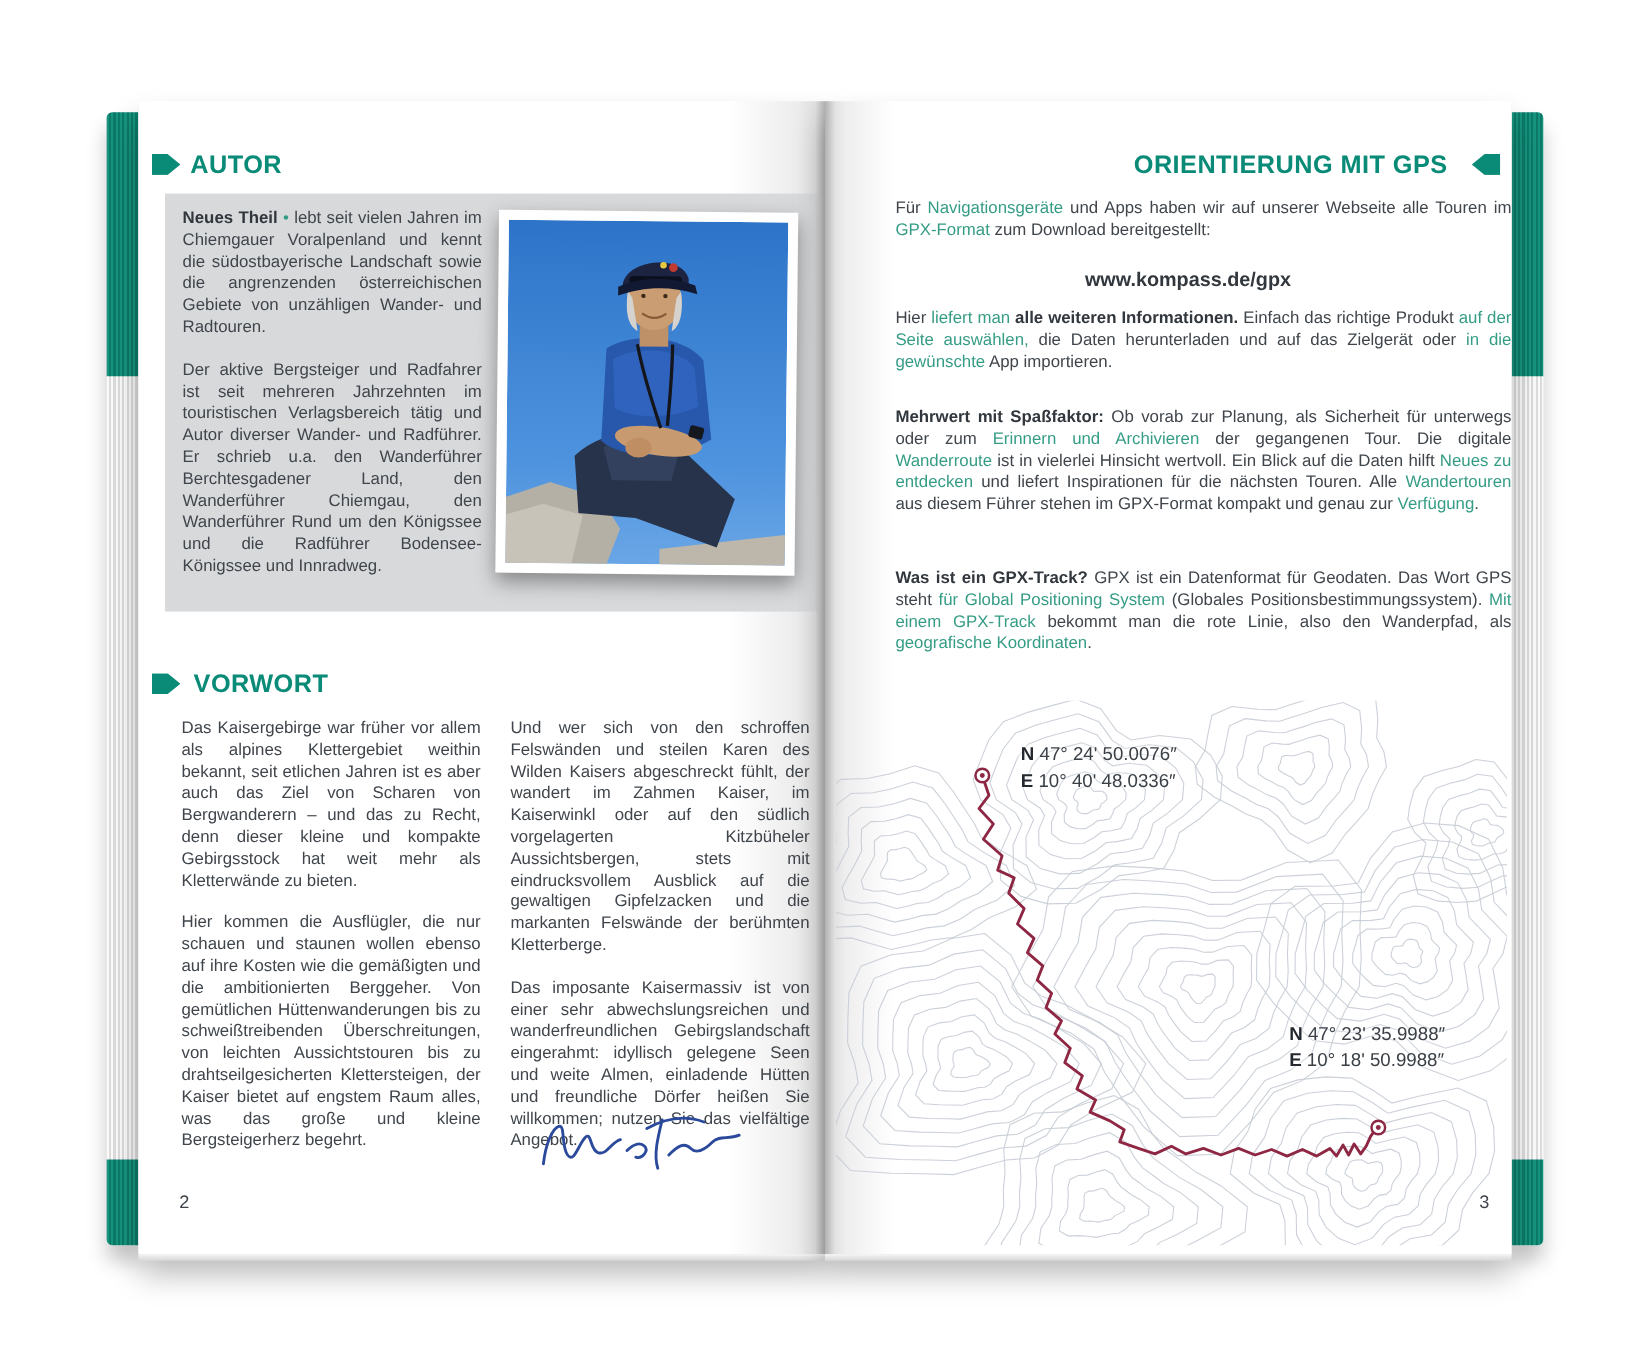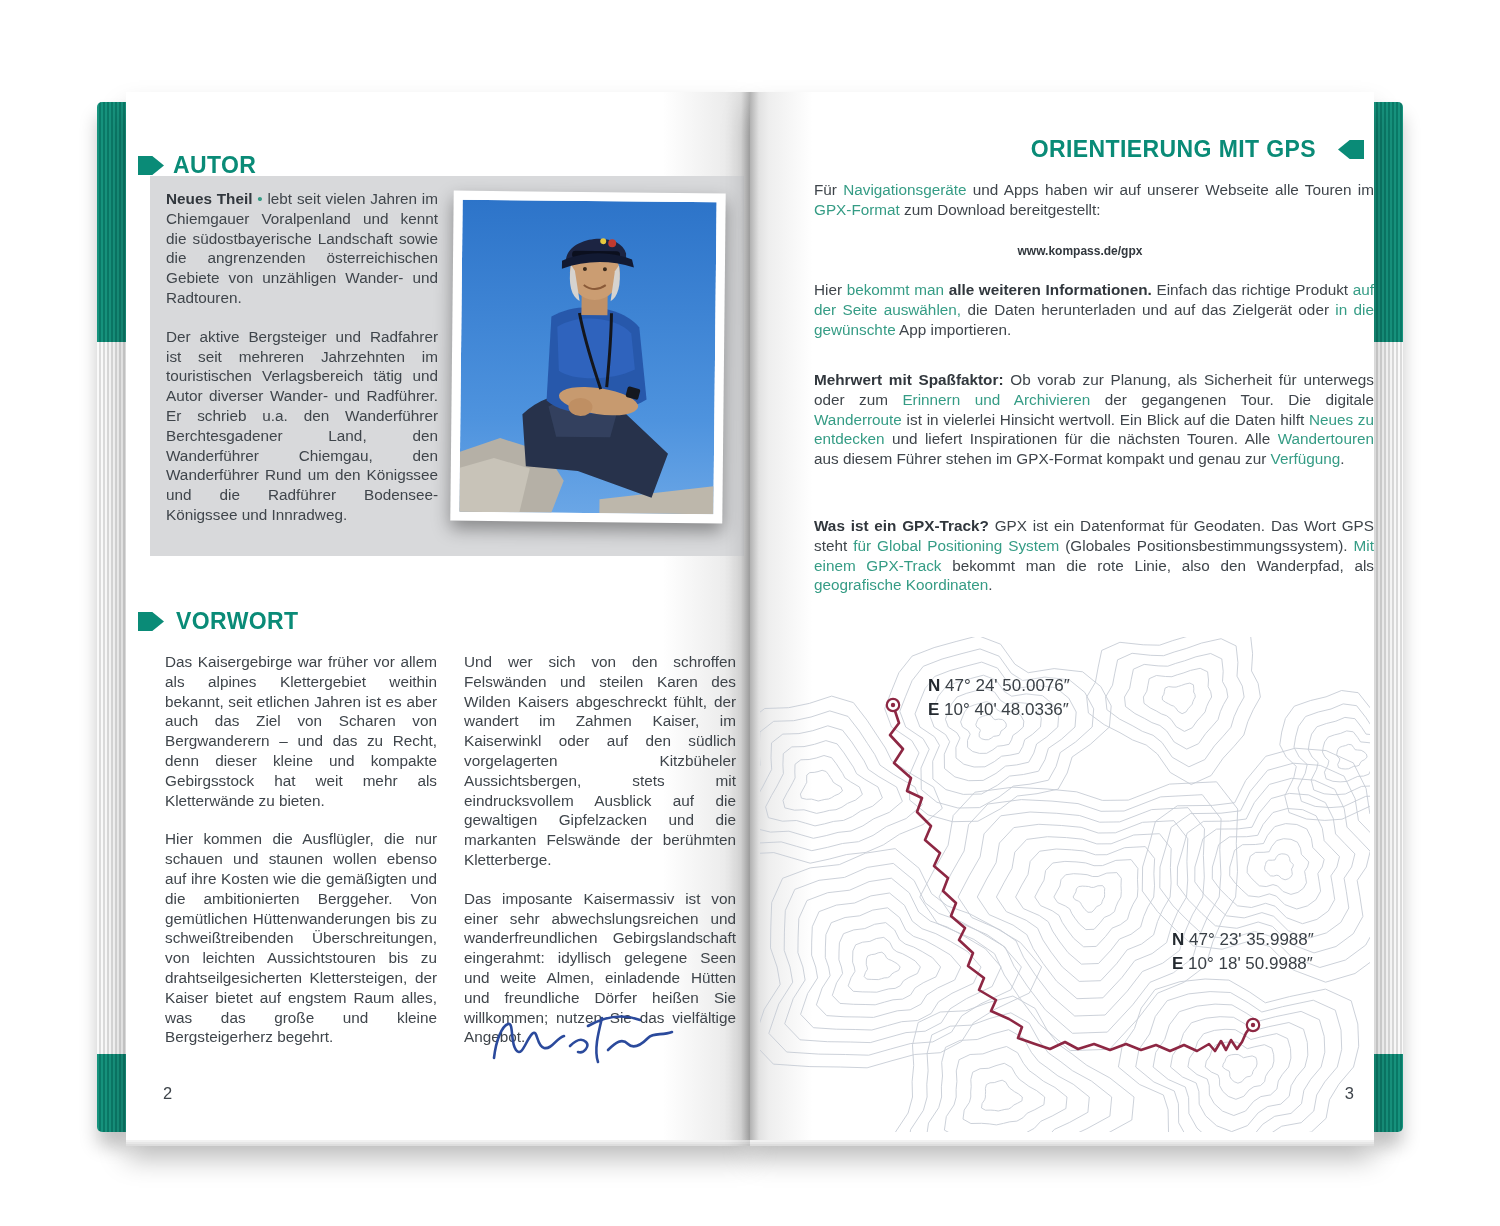--- a/index.html
+++ b/index.html
@@ -50,21 +50,21 @@
   .vorwort-cols{position:absolute;left:39px;top:560px;width:557px;display:flex;gap:27px;}
   .vcol{flex:0 0 272px;width:272px;}
   .signature{position:absolute;left:360px;top:914px;width:195px;height:72px;}
   .pageno{position:absolute;top:992px;font-size:16.5px;color:#3e444a;z-index:4;}
   .pageno-left{left:37px;}
   .pageno-right{right:20px;}
 
   
   .rp-para{position:absolute;left:64px;width:560px;}
   .url-line{position:absolute;left:50px;top:152px;width:560px;text-align:center;
-            font-size:12px;font-weight:700;color:#31373d;}
+            font-size:18px;font-weight:700;color:#31373d;}
   .map-svg{position:absolute;left:10px;top:545px;width:610px;height:495px;overflow:hidden;}
   .coord{position:absolute;z-index:2;}
   .coord-row{font-size:17px;line-height:24px;color:#3a4046;white-space:nowrap;
              text-shadow:0 0 5px #fff,0 0 9px #fff;}
   .coord-row .seg-b{color:#23292f;}
   .coord-start{left:178px;top:582px;}
   .coord-end{left:422px;top:836px;}
 </style>
 </head>
 <body>
@@ -73,21 +73,21 @@
 
   <div class="stack stack-left"></div>
   <div class="stack stack-right"></div>
   <div class="tab tab-lt"></div>
   <div class="tab tab-lb"></div>
   <div class="tab tab-rt"></div>
   <div class="tab tab-rb"></div>
 
   <div class="page page-left">
 
-    <div class="heading" style="left:12px;top:60px;">
+    <div class="heading" style="left:12px;top:44px;">
       <span class="arrow-right"></span>
       <span class="h-text">AUTOR</span>
     </div>
 
     <div class="autor-box">
       <div class="bio">
         <p class="para"><span class="seg-b">Neues Theil </span><span class="seg-g">• </span><span>lebt seit vielen Jahren im Chiemgauer Voralpenland und kennt die südostbayerische Landschaft sowie die angrenzenden österreichischen Gebiete von unzähligen Wander- und Radtouren.</span></p>
         <p class="para"><span>Der aktive Bergsteiger und Radfahrer ist seit mehreren Jahrzehnten im touristischen Verlagsbereich tätig und Autor diverser Wander- und Radführer. Er schrieb u.a. den Wanderführer Berchtesgadener Land, den Wanderführer Chiemgau, den Wanderführer Rund um den Königssee und die Radführer Bodensee-Königssee und Innradweg.</span></p>
       </div>
 
@@ -163,21 +163,21 @@
 
     <div class="heading" style="right:10px;top:44px;gap:22px;">
       <span class="h-text">ORIENTIERUNG MIT GPS</span>
       <span class="arrow-left"></span>
     </div>
 
     <p class="para rp-para" style="top:88px;"><span>Für </span><span class="seg-g">Navigationsgeräte</span><span> und Apps haben wir auf unserer Webseite alle Touren im </span><span class="seg-g">GPX-Format</span><span> zum Download bereitgestellt:</span></p>
 
     <div class="url-line">www.kompass.de/gpx</div>
 
-    <p class="para rp-para" style="top:188px;"><span>Hier </span><span class="seg-g">bekommt man </span><span class="seg-b">alle weiteren Informationen.</span><span> Einfach das richtige Produkt </span><span class="seg-g">auf der Seite auswählen,</span><span> die Daten herunterladen und auf das Zielgerät oder </span><span class="seg-g">in die gewünschte</span><span> App importieren.</span></p>
+    <p class="para rp-para" style="top:188px;"><span>Hier </span><span class="seg-g">liefert man </span><span class="seg-b">alle weiteren Informationen.</span><span> Einfach das richtige Produkt </span><span class="seg-g">auf der Seite auswählen,</span><span> die Daten herunterladen und auf das Zielgerät oder </span><span class="seg-g">in die gewünschte</span><span> App importieren.</span></p>
 
     <p class="para rp-para" style="top:278px;"><span class="seg-b">Mehrwert mit Spaßfaktor:</span><span> Ob vorab zur Planung, als Sicherheit für unterwegs oder zum </span><span class="seg-g">Erinnern und Archivieren</span><span> der gegangenen Tour. Die digitale </span><span class="seg-g">Wanderroute</span><span> ist in vielerlei Hinsicht wertvoll. Ein Blick auf die Daten hilft </span><span class="seg-g">Neues zu entdecken</span><span> und liefert Inspirationen für die nächsten Touren. Alle </span><span class="seg-g">Wandertouren</span><span> aus diesem Führer stehen im GPX-Format kompakt und genau zur </span><span class="seg-g">Verfügung</span><span>.</span></p>
 
     <p class="para rp-para" style="top:424px;"><span class="seg-b">Was ist ein GPX-Track?</span><span> GPX ist ein Datenformat für Geodaten. Das Wort GPS steht </span><span class="seg-g">für Global Positioning System</span><span> (Globales Positionsbestimmungssystem). </span><span class="seg-g">Mit einem GPX-Track</span><span> bekommt man die rote Linie, also den Wanderpfad, als </span><span class="seg-g">geografische Koordinaten</span><span>.</span></p>
 
     <svg id="gps-map-svg" class="map-svg" viewBox="0 0 610 495">
         <path d="M80.9 150.0L82.5 153.9L78.9 156.9L74.6 158.7L71.7 160.6L68.5 162.0L64.9 162.4L61.7 163.2L58.2 164.0L54.8 163.0L51.5 162.1L46.5 162.3L41.4 161.1L40.4 157.1L42.6 153.0L44.3 150.0L45.6 147.5L46.8 145.2L46.6 142.0L46.8 138.0L49.8 135.6L54.2 135.4L58.0 134.6L62.1 133.3L66.1 134.5L68.6 137.7L70.4 140.5L72.0 142.8L73.2 145.2L76.1 147.2L80.9 150.0Z" fill="none" stroke="#c6ccd5" stroke-width="1" opacity="0.9"></path>
         <path d="M99.4 150.0L102.4 157.4L95.7 163.0L87.5 166.4L82.0 170.1L76.0 172.7L69.3 173.4L63.2 175.0L56.6 176.4L50.2 174.6L44.0 172.8L34.5 173.2L24.9 170.9L23.0 163.5L27.1 155.7L30.4 150.0L32.9 145.3L35.1 140.9L34.8 135.0L35.0 127.3L40.8 122.8L49.1 122.5L56.3 121.0L64.0 118.5L71.6 120.7L76.3 126.8L79.7 132.0L82.7 136.5L84.9 140.9L90.4 144.7L99.4 150.0Z" fill="none" stroke="#c6ccd5" stroke-width="1" opacity="0.9"></path>
         <path d="M118.0 150.0L122.4 160.9L112.6 169.2L100.5 174.1L92.4 179.5L83.5 183.4L73.6 184.4L64.7 186.8L55.0 188.9L45.7 186.2L36.4 183.5L22.5 184.2L8.4 180.7L5.6 169.9L11.6 158.4L16.5 150.0L20.1 143.0L23.4 136.6L22.9 127.9L23.3 116.6L31.8 109.9L44.0 109.6L54.5 107.3L65.9 103.6L77.1 106.9L84.0 115.9L89.0 123.6L93.4 130.1L96.6 136.7L104.6 142.2L118.0 150.0Z" fill="none" stroke="#c6ccd5" stroke-width="1" opacity="0.9"></path>
         <path d="M136.5 150.0L142.4 164.4L129.4 175.3L113.5 181.9L102.8 188.9L91.0 194.0L78.0 195.4L66.2 198.6L53.4 201.3L41.1 197.8L28.9 194.2L10.5 195.1L-8.1 190.6L-11.8 176.2L-3.9 161.1L2.6 150.0L7.3 140.8L11.7 132.4L11.0 120.8L11.5 105.9L22.8 97.1L38.9 96.6L52.8 93.7L67.8 88.8L82.5 93.2L91.7 105.0L98.3 115.1L104.1 123.8L108.3 132.4L118.9 139.7L136.5 150.0Z" fill="none" stroke="#c6ccd5" stroke-width="1" opacity="0.9"></path>

